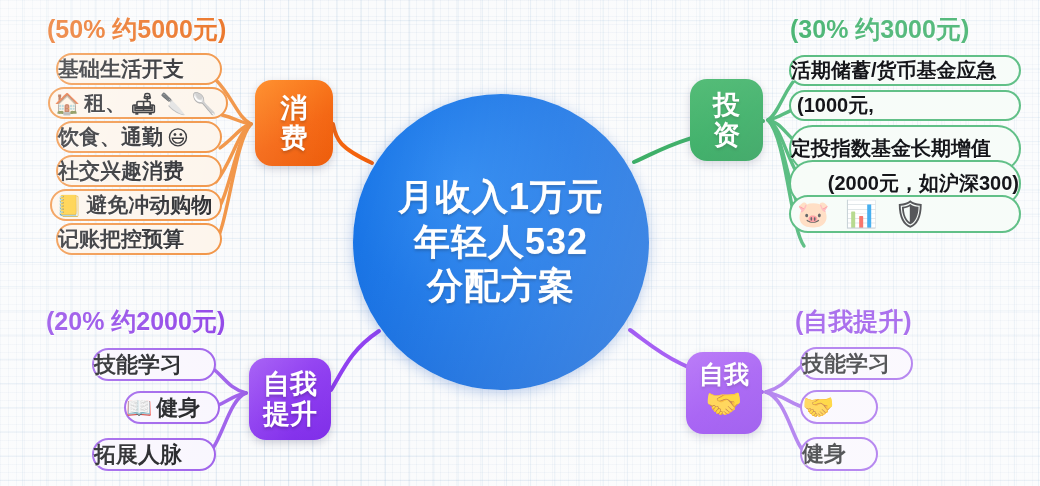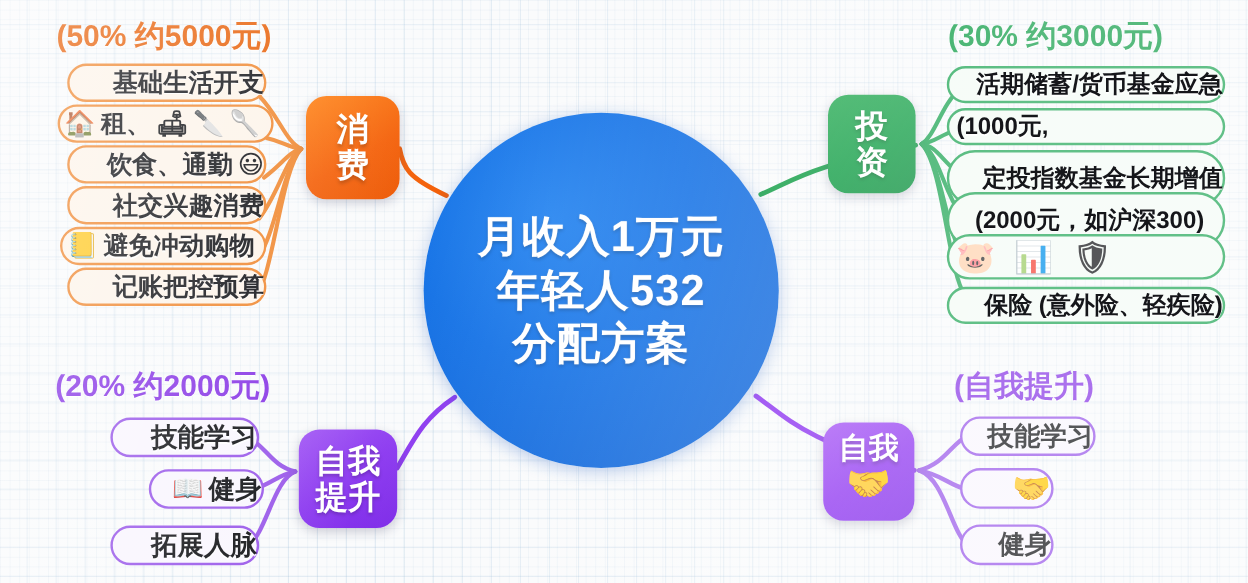--- a/index.html
+++ b/index.html
@@ -57,21 +57,21 @@
     background:linear-gradient(145deg,#a45bf5 0%,#8e3df0 50%,#7d2ae8 100%);}
   #br-social{left:686px;top:352px;width:76px;height:82px;
     background:linear-gradient(145deg,#a858f6 0%,#9038f1 52%,#7f28e9 100%);
     justify-content:flex-start;padding-top:8px;box-sizing:border-box;}
   #br-social .bl{font-size:25px;}
   #br-social .handshake{font-size:30px;line-height:1;margin-top:1px;text-shadow:none;}
 
   
   .pill{
     position:absolute;border-radius:999px;
-    display:flex;align-items:center;justify-content:flex-end;gap:4px;
+    display:flex;align-items:center;justify-content:flex-start;gap:4px;
     box-sizing:border-box;white-space:nowrap;
     font-weight:700;color:#15161a;
   }
   .pill .tx{text-shadow:0 1px 0 rgba(255,255,255,.85);}
   .pill.orange{background:#fdf4ea;border:2px solid #f08a34;font-size:21px;}
   .pill.green {background:#f4fbf6;border:2px solid #26a85a;font-size:20px;}
   .pill.purple{background:#f9f6fe;border:2px solid #9b5bea;font-size:22px;}
   .emo{font-size:21px;line-height:1;text-shadow:none;}
   .emo.big{font-size:26px;}
 
@@ -194,35 +194,32 @@
   </div>
 
   <div class="pill green overflow" style="left:789px;top:90px;width:232px;height:31px;justify-content:flex-start;padding-left:6px;">
     <span class="tx wide">(1000元,</span>
   </div>
 
   <div class="pill green overflow" style="left:789px;top:125px;width:232px;height:47px;">
     <span class="tx wide">定投指数基金长期增值</span>
   </div>
 
-  <div class="pill green overflow" style="left:789px;top:160px;width:232px;height:47px;justify-content:center;padding-left:6px;">
+  <div class="pill green overflow" style="left:789px;top:160px;width:232px;height:47px;justify-content:flex-end;padding-left:6px;">
     <span class="tx wide">(2000元，如沪深300)</span>
   </div>
 
   <div class="pill green overflow" style="left:789px;top:195px;width:232px;height:38px;justify-content:flex-start;">
     <span class="icon-row">
       <span class="emo big">🐷</span>
       <span class="emo big">📊</span>
       <span class="emo big">🛡</span>
     </span>
   </div>
 
-  <div class="pill green overflow" style="left:789px;top:239px;width:232px;height:31px;">
-    <span class="tx wide">保险 (意外险、轻疾险)</span>
-  </div>
 
   <div class="pill purple" style="left:92px;top:348px;width:124px;height:33px;">
     <span class="tx">技能学习</span>
   </div>
 
   <div class="pill purple" style="left:124px;top:391px;width:96px;height:33px;">
     <span class="emo">📖</span>
     <span class="tx">健身</span>
   </div>
 

